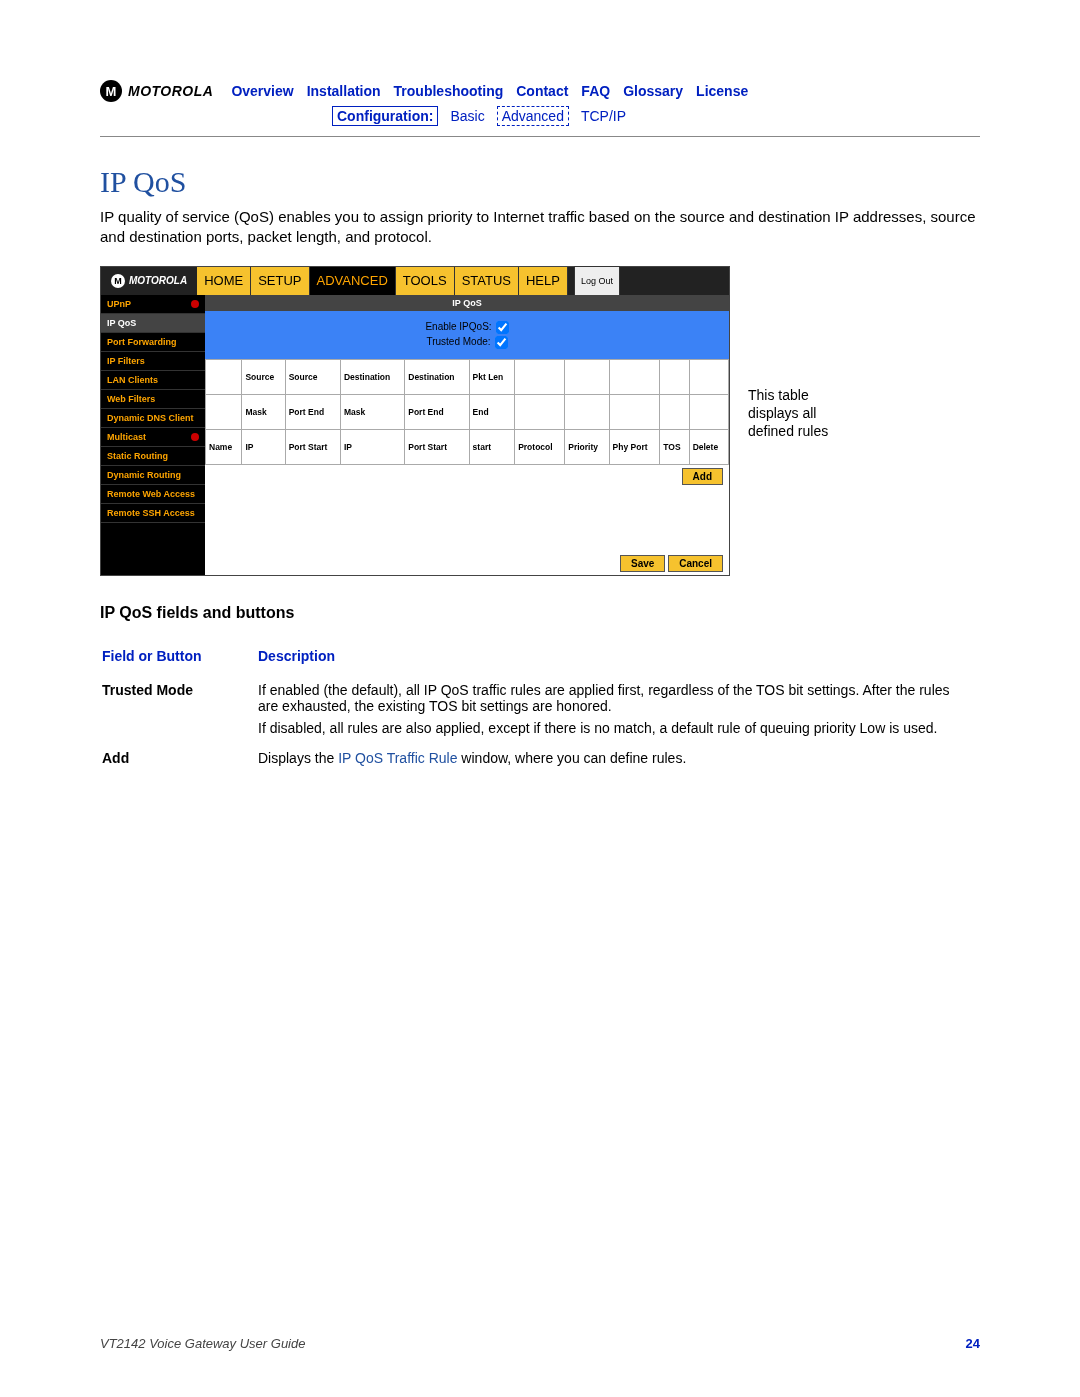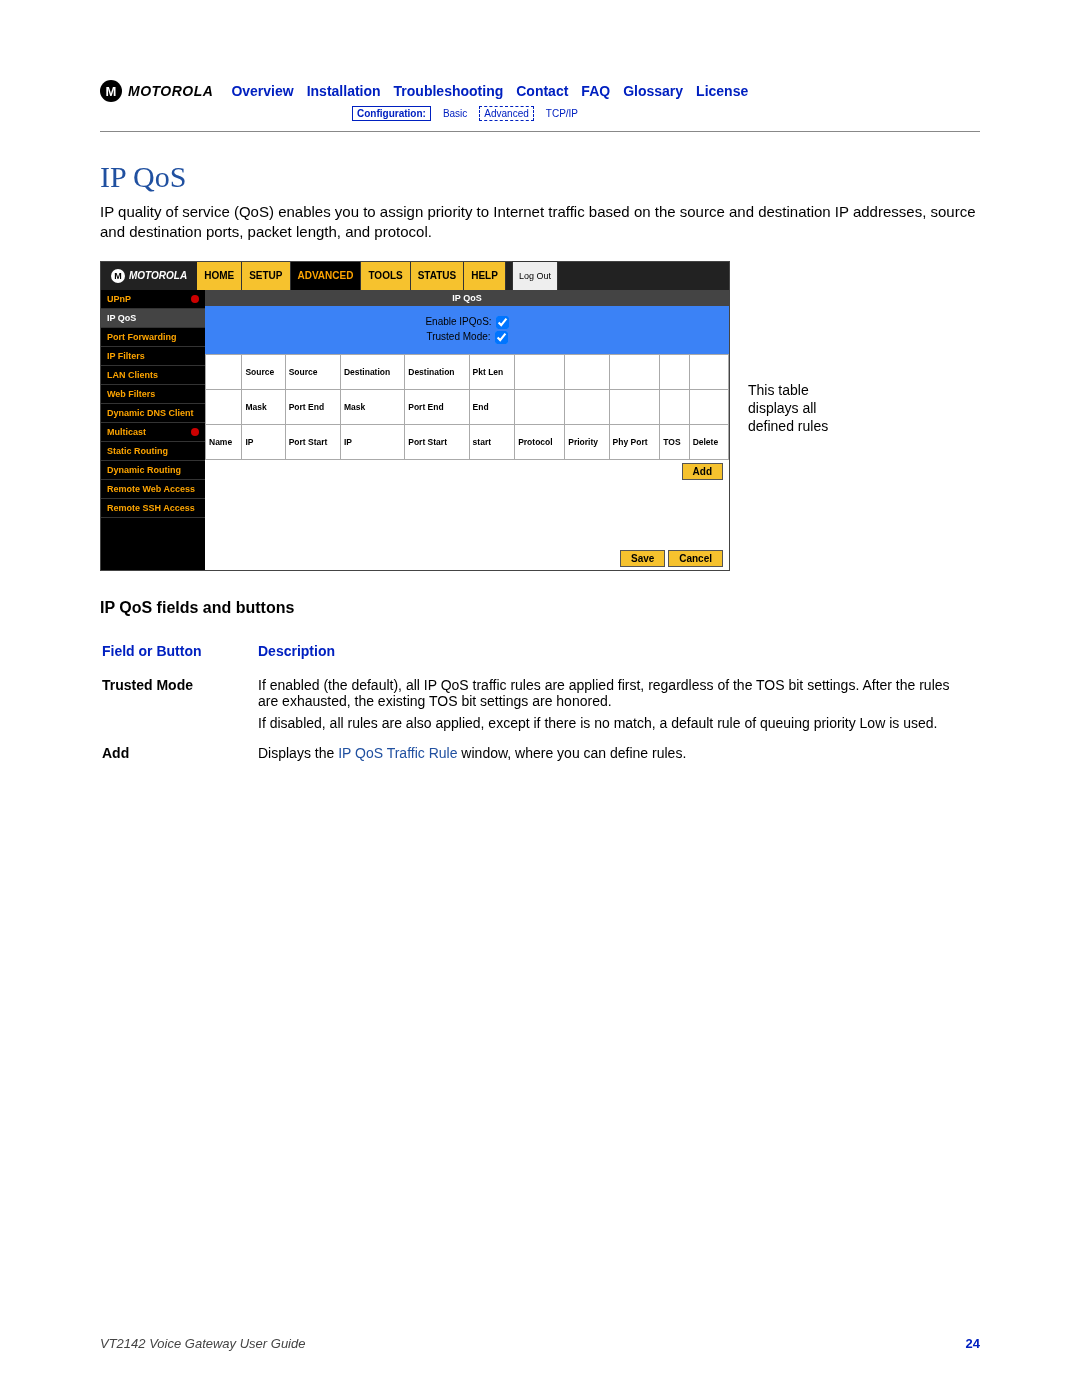--- a/index.html
+++ b/index.html
@@ -29,21 +29,21 @@
   }
   .logo-circle {
     width: 22px; height: 22px; border-radius: 50%; background:#000;
     display:flex; align-items:center; justify-content:center;
     color:#fff; font-weight:bold; font-size:13px;
   }
   .logo-text { font-weight:bold; font-style:italic; font-size:14px; letter-spacing:0.5px; }
   .top-nav { display:flex; gap:13px; font-size:14px; font-weight:bold; }
   .top-nav span { color:#0020c0; cursor:pointer; white-space:nowrap; }
   .sub-nav-row { margin-left: 232px; margin-top:2px; }
-  .sub-nav { font-size:10px; display:flex; align-items:center; gap:12px;margin-left:20px; }
+  .sub-nav { font-size:14px; display:flex; align-items:center; gap:12px; }
   .sub-nav .boxed { border:1px solid #0020c0; color:#0020c0; font-weight:bold; padding:1px 4px; }
   .sub-nav .plain { color:#0020c0; }
   .sub-nav .dashed { border:1px dashed #0020c0; color:#0020c0; padding:1px 4px; }
   hr.rule { margin-top:10px; border:none; border-top:1px solid #888; }
   h1.title { font-family: "Times New Roman", serif; font-weight:normal; color:#2050a0; font-size:30px; margin:28px 0 8px 0; }
   .intro { font-size:15px; line-height:1.35; }
 
   
   .shot-wrap { display:flex; align-items:flex-start; gap:18px; margin-top:18px; }
   .shot {
@@ -59,22 +59,22 @@
   }
   .shot-logo {
     display:flex; align-items:center; gap:4px; padding:0 10px;
     color:#fff; font-weight:bold; font-style:italic; font-size:10px;
   }
   .shot-logo .c { width:14px;height:14px;border-radius:50%;background:#fff;color:#000;display:flex;align-items:center;justify-content:center;font-size:9px;font-weight:bold;font-style:normal;}
   .tabbar { display:flex; height:28px; }
   .tabbar .tab {
     background:#f6c22e;
     color:#000;
-    font-weight:bold;
-    font-size:10px;
+    font-weight:normal;
+    font-size:13px;
     padding:0 7px;
     display:flex; align-items:center;
     border-right:1px solid #333;
     cursor:pointer;
   }
   .tabbar .tab.active { background:#000; color:#fda400; }
   .tabbar .logout {
     margin-left:6px; align-self:center;
     border:1px solid #333; background:#eee;
     font-size:9px; padding:9px 6px; cursor:pointer;

